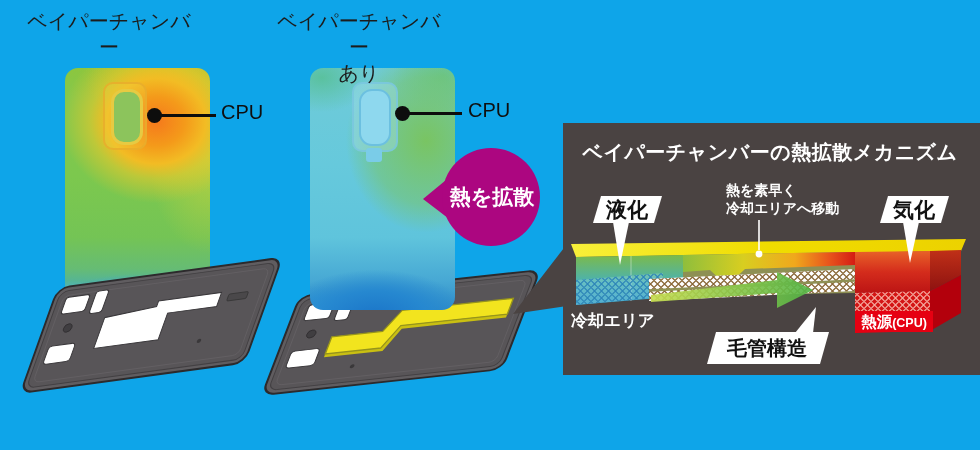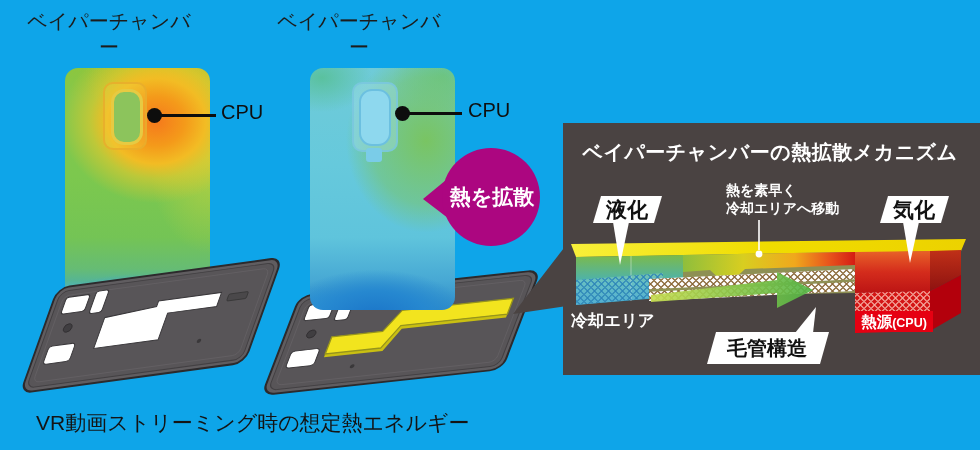--- a/index.html
+++ b/index.html
@@ -66,20 +66,21 @@
 </head>
 <body>
 
 <div id="stage">
 
   <div class="abs phone-title" style="left:24px;top:8px;">
     <div>ベイパーチャンバー</div>
   </div>
   <div class="abs phone-title" style="left:274px;top:8px;">
     <div>ベイパーチャンバー</div>
+    <div>あり</div>
   </div>
 
   <div class="abs thermal" id="thermal-nashi">
     <div class="cam-outer" id="cam1-outer"></div>
     <div class="cam-inner" id="cam1-inner"></div>
   </div>
 
   <svg id="chassis-layer" class="abs" width="980" height="450" viewBox="0 0 980 450">
 
     <g transform="matrix(0.75,-0.081,-0.253,0.66,300,296)">
@@ -217,15 +218,14 @@
       <text x="163" y="90" class="white-bold" font-size="14">冷却エリアへ移動</text>
       <line x1="196" y1="97" x2="196" y2="127" stroke="#ffffff" stroke-width="1.6"></line>
       <circle cx="196" cy="131" r="3.4" fill="#ffffff"></circle>
 
       <text x="8" y="203" class="white-bold" font-size="16.5">冷却エリア</text>
 
       <text x="207" y="36" text-anchor="middle" class="svg-title">ベイパーチャンバーの熱拡散メカニズム</text>
     </svg>
   </div>
 
-  <div class="abs" id="caption">VR動画ストリーミング時の想定熱エネルギー</div>
 
 </div>
 
 </body></html>

